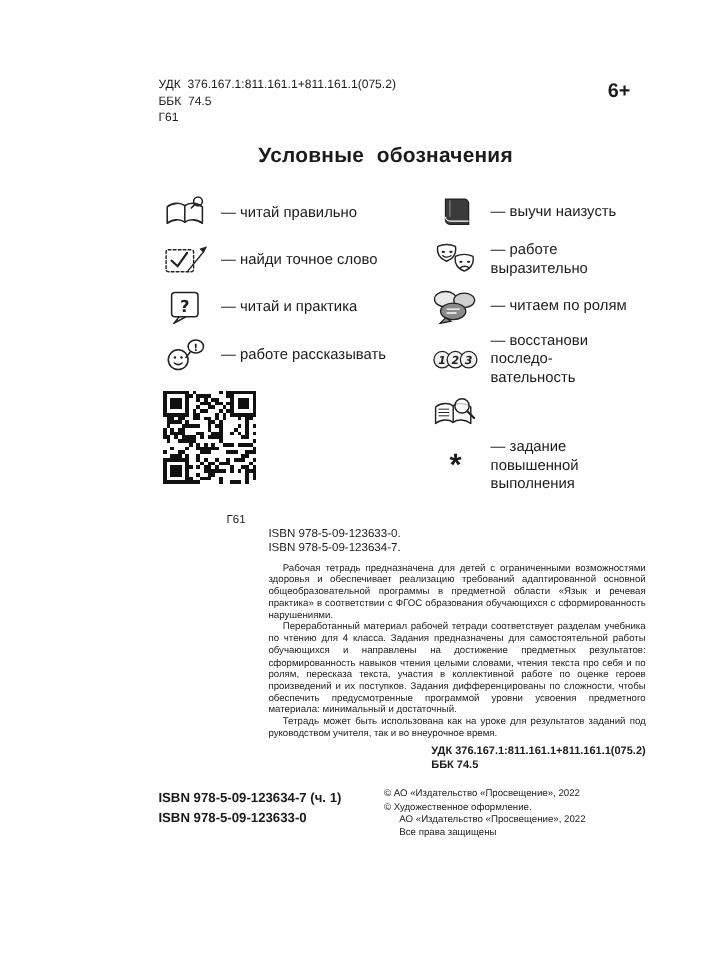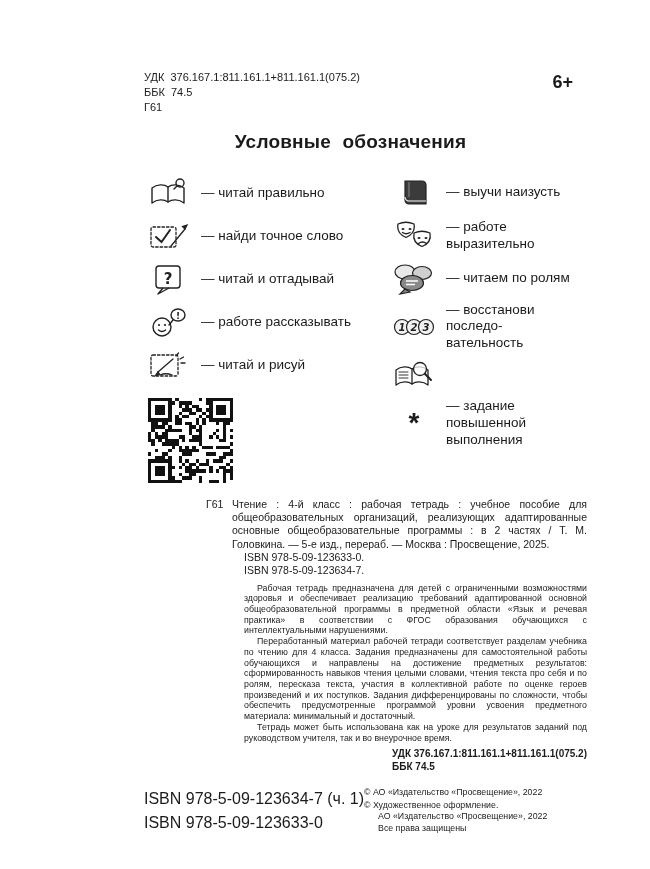--- a/index.html
+++ b/index.html
@@ -30,21 +30,21 @@
   .biblio-entry { display:flex; margin-top:1px; }
   .biblio-code { flex:0 0 88px; padding-left:62px; }
   .biblio-desc { flex:1; text-align:justify; }
   .biblio-isbn { margin-left:100px; }
 
   .annotations { margin:5px 0 0 100px; font-size:8.8px; line-height:1.22; text-align:justify; }
   .annotations p { text-indent:13px; }
   .biblio-codes { width:-moz-fit-content; width:fit-content; margin:4px 0 0 auto; font-weight:bold; font-size:10px; line-height:1.3; white-space:pre; }
 
   .footer { display:flex; justify-content:space-between; margin-top:14px; }
-  .footer-isbn { font-weight:normal; font-size:16px; line-height:1.5; white-space:pre; }
+  .footer-isbn { font-weight:bold; font-size:12px; line-height:1.5; white-space:pre; }
   .footer-copy { width:238px; font-size:8.8px; line-height:1.3; }
   .copy-item { padding-left:14px; text-indent:-14px; white-space:pre-line; margin-bottom:1px; }
 
   .licon { display:block; }
   .licon text { font-family:"DejaVu Sans",sans-serif; }
 </style>
 </head>
 <body>
 
 <div class="page">
@@ -85,50 +85,38 @@
       </div>
 
       <div class="legend-row">
         <span class="icon-box">
           <svg class="licon" width="36" height="32" viewBox="0 0 36 32" fill="none" stroke="#222" stroke-width="1.4" stroke-linejoin="round">
             <rect x="5" y="3" width="24" height="22" rx="3"></rect>
             <path d="M12 25 l-5 6 11 -6"></path>
             <text x="17" y="21" text-anchor="middle" font-size="15" font-weight="bold" fill="#222" stroke="none">?</text>
           </svg>
         </span>
-        <span class="legend-label">—  читай и отгадывай</span>
+        <span class="legend-label">—  читай и практика</span>
       </div>
 
       <div class="legend-row">
         <span class="icon-box">
           <svg class="licon" width="40" height="31" viewBox="0 0 40 31" fill="none" stroke="#222" stroke-width="1.4" stroke-linecap="round">
             <circle cx="13" cy="20" r="9"></circle>
             <circle cx="10" cy="18" r="1.1" fill="#222" stroke="none"></circle>
             <circle cx="16" cy="18" r="1.1" fill="#222" stroke="none"></circle>
             <path d="M9.5 23 q3.5 3 7 0"></path>
             <ellipse cx="29" cy="8" rx="7" ry="6"></ellipse>
             <path d="M24 13 l-4 5"></path>
             <text x="29" y="12" text-anchor="middle" font-size="9" font-weight="bold" fill="#222" stroke="none">!</text>
           </svg>
         </span>
         <span class="legend-label">—  работе рассказывать</span>
       </div>
 
-      <div class="legend-row">
-        <span class="icon-box">
-          <svg class="licon" width="40" height="31" viewBox="0 0 40 31" fill="none" stroke="#222" stroke-width="1.3" stroke-linecap="round">
-            <rect x="2" y="5" width="27" height="21" rx="2" stroke-dasharray="2.5 2"></rect>
-            <line x1="9" y1="22" x2="24" y2="9"></line>
-            <path d="M9 22 l-2.5 3.5 4 -1.2 z" fill="#222"></path>
-            <path d="M11 25 q6 -2.5 12 0"></path>
-            <path d="M27 6 l2.5 -3 M31 9 l3.5 -2 M32 13 l4 0"></path>
-          </svg>
-        </span>
-        <span class="legend-label">—  читай и рисуй</span>
-      </div>
 
       <div class="qr-wrap">
           <svg width="85" height="85" viewBox="0 0 85 85" fill="#111" shape-rendering="crispEdges">
             <rect x="0.0" y="0.0" width="3.4" height="3.4"></rect>
             <rect x="3.4" y="0.0" width="3.4" height="3.4"></rect>
             <rect x="6.8" y="0.0" width="3.4" height="3.4"></rect>
             <rect x="10.2" y="0.0" width="3.4" height="3.4"></rect>
             <rect x="13.6" y="0.0" width="3.4" height="3.4"></rect>
             <rect x="17.0" y="0.0" width="3.4" height="3.4"></rect>
             <rect x="20.4" y="0.0" width="3.4" height="3.4"></rect>
@@ -508,27 +496,26 @@
         <span class="legend-label">—  задание повышенной
 выполнения</span>
       </div>
 
     </div>
   </div>
 
   <div class="biblio">
     <div class="biblio-entry">
       <span class="biblio-code">Г61</span>
-      <span class="biblio-desc">Чтение : 4-й класс : рабочая тетрадь : учебное пособие для общеобразовательных организаций, реализующих адаптированные основные общеобразовательные программы : в 2 частях / Т. М. Головкина. — 5-е изд., перераб. — Москва : Просвещение, 2025.</span>
     </div>
     <div class="biblio-isbn">ISBN 978-5-09-123633-0.</div>
     <div class="biblio-isbn">ISBN 978-5-09-123634-7.</div>
 
     <div class="annotations">
-      <p>Рабочая тетрадь предназначена для детей с ограниченными возможностями здоровья и обеспечивает реализацию требований адаптированной основной общеобразовательной программы в предметной области «Язык и речевая практика» в соответствии с ФГОС образования обучающихся с интеллектуальными нарушениями.</p>
+      <p>Рабочая тетрадь предназначена для детей с ограниченными возможностями здоровья и обеспечивает реализацию требований адаптированной основной общеобразовательной программы в предметной области «Язык и речевая практика» в соответствии с ФГОС образования обучающихся с сформированность нарушениями.</p>
       <p>Переработанный материал рабочей тетради соответствует разделам учебника по чтению для 4 класса. Задания предназначены для самостоятельной работы обучающихся и направлены на достижение предметных результатов: сформированность навыков чтения целыми словами, чтения текста про себя и по ролям, пересказа текста, участия в коллективной работе по оценке героев произведений и их поступков. Задания дифференцированы по сложности, чтобы обеспечить предусмотренные программой уровни усвоения предметного материала: минимальный и достаточный.</p>
       <p>Тетрадь может быть использована как на уроке для результатов заданий под руководством учителя, так и во внеурочное время.</p>
     </div>
 
     <div class="biblio-codes">УДК 376.167.1:811.161.1+811.161.1(075.2)
 ББК 74.5</div>
   </div>
 
   <div class="footer">
     <div class="footer-isbn">ISBN 978-5-09-123634-7 (ч. 1)

